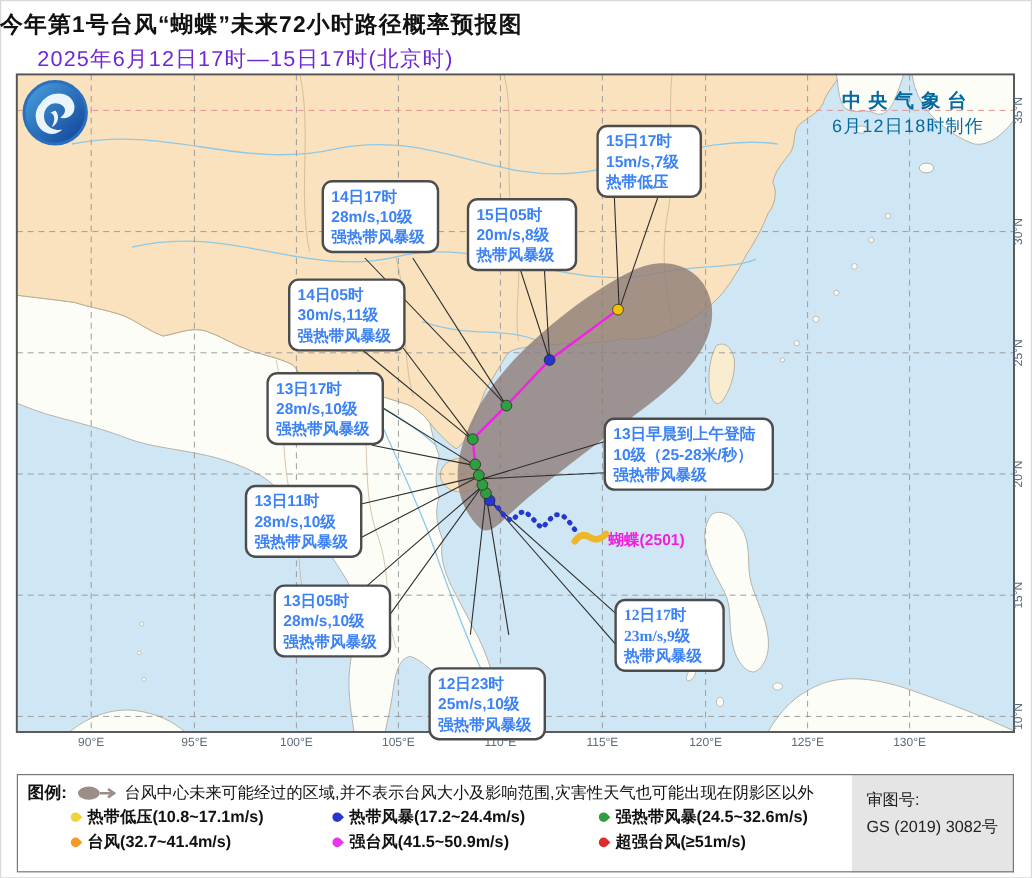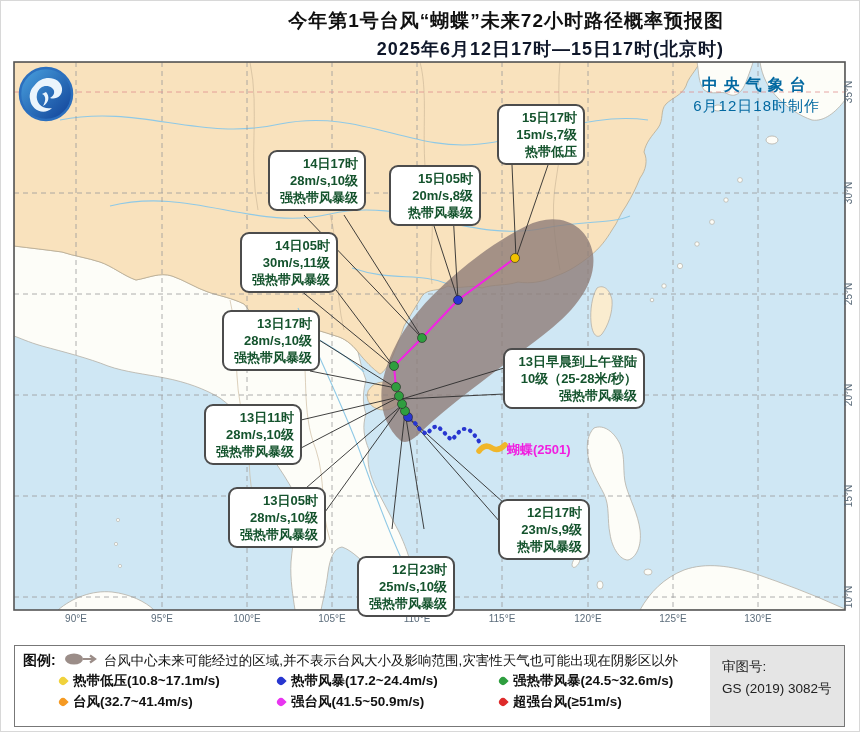--- a/index.html
+++ b/index.html
@@ -1,40 +1,40 @@
 <!DOCTYPE html>
 <html><head>
 <meta charset="utf-8">
 <style>
   html,body{margin:0;padding:0;background:#ffffff;}
   body{width:860px;height:732px;position:relative;font-family:"Liberation Sans","DejaVu Sans",sans-serif;overflow:hidden;}
   .frame{position:absolute;inset:0;border:1px solid #d8d8d8;}
   
-  .title-area{position:absolute;left:0;top:0;width:724px;height:60px;text-align:right;}
+  .title-area{position:absolute;left:0;top:0;width:724px;height:60px;text-align:left;}
   .title-l1{margin-top:8px;font-size:19px;font-weight:bold;color:#111;letter-spacing:1px;}
-  .title-l2{margin-top:3px;font-size:18px;font-weight:bold;color:#0f172a;letter-spacing:1px;}
+  .title-l2{margin-top:3px;font-size:18px;font-weight:normal;color:#6d28d9;letter-spacing:1px;padding-left:31px;}
   
   .map-svg{position:absolute;left:0;top:0;}
   
   .watermark{position:absolute;right:40px;top:74px;text-align:center;color:#0369a1;line-height:1.35;}
   .wm1{font-size:16px;font-weight:bold;letter-spacing:6px;}
   .wm2{font-size:15px;font-weight:normal;letter-spacing:1px;}
   
   .callout{position:absolute;background:#ffffff;border:2px solid #4c4c4c;border-radius:9px;
-           padding:3px 6px;text-align:right;font-size:13px;font-weight:bold;color:#14532d;
+           padding:3px 6px;text-align:left;font-size:13px;font-weight:bold;color:#3b82f6;
            line-height:1.32;white-space:nowrap;box-sizing:border-box;}
   
   .storm-label{position:absolute;color:#f11ee0;font-size:13px;font-weight:bold;white-space:nowrap;}
   
   .legend-box{position:absolute;left:14px;top:645px;width:697px;height:82px;border:1.5px solid #777;
               box-sizing:border-box;background:#fff;font-size:13.5px;color:#111;}
   .approval-box{position:absolute;left:710px;top:645px;width:135px;height:82px;border:1.5px solid #777;
               border-left:none;box-sizing:border-box;background:#e5e5e5;font-size:13.5px;color:#222;
               padding:10px 0 0 12px;line-height:1.6;}
-  .lg-row1{display:flex;margin:6px 0 2px 8px;}
+  .lg-row1{display:flex;align-items:center;margin:6px 0 2px 8px;}
   .lg-title{font-weight:bold;font-size:14px;margin-right:8px;}
   .lg-cone-icon{margin-right:6px;}
   .lg-grid{display:grid;grid-template-columns:218px 222px 240px;margin-left:44px;row-gap:3px;font-weight:bold;}
   .lg-item{display:flex;align-items:center;}
   .lg-dot{display:inline-block;width:8px;height:8px;border-radius:50% 50% 50% 0;
           transform:rotate(-135deg);margin-right:6px;flex:0 0 auto;}
 </style>
 </head>
 <body>
 
@@ -270,21 +270,21 @@
     <div class="callout" style="left: 228px; top: 487px; min-width: 98px;">
       <div>13日05时</div>
       <div>28m/s,10级</div>
       <div>强热带风暴级</div>
     </div>
     <div class="callout" style="left: 357px; top: 528px; min-width: 98px; margin-top: 28px;">
       <div>12日23时</div>
       <div>25m/s,10级</div>
       <div>强热带风暴级</div>
     </div>
-    <div class="callout" style="left: 498px; top: 499px; min-width: 92px;">
+    <div class="callout" style="left: 512px; top: 499px; min-width: 92px; font-family: Liberation Serif, serif;">
       <div>12日17时</div>
       <div>23m/s,9级</div>
       <div>热带风暴级</div>
     </div>
     <div class="callout" style="left: 503px; top: 348px; min-width: 142px;">
       <div>13日早晨到上午登陆</div>
       <div>10级（25-28米/秒）</div>
       <div>强热带风暴级</div>
     </div>
   </div>

